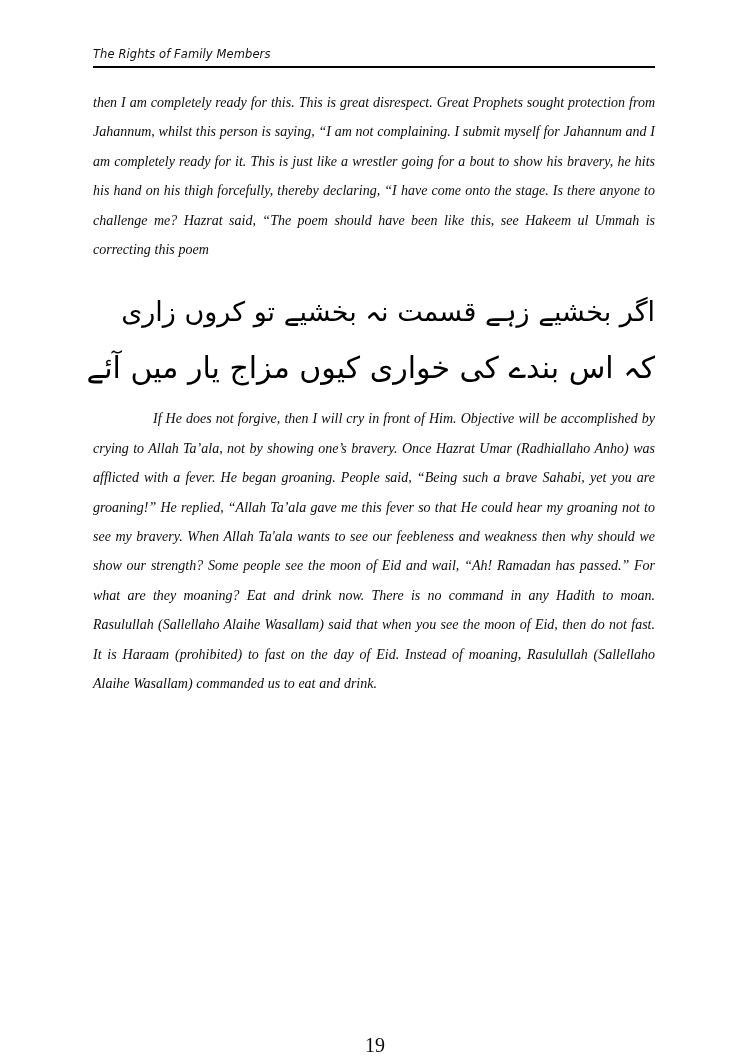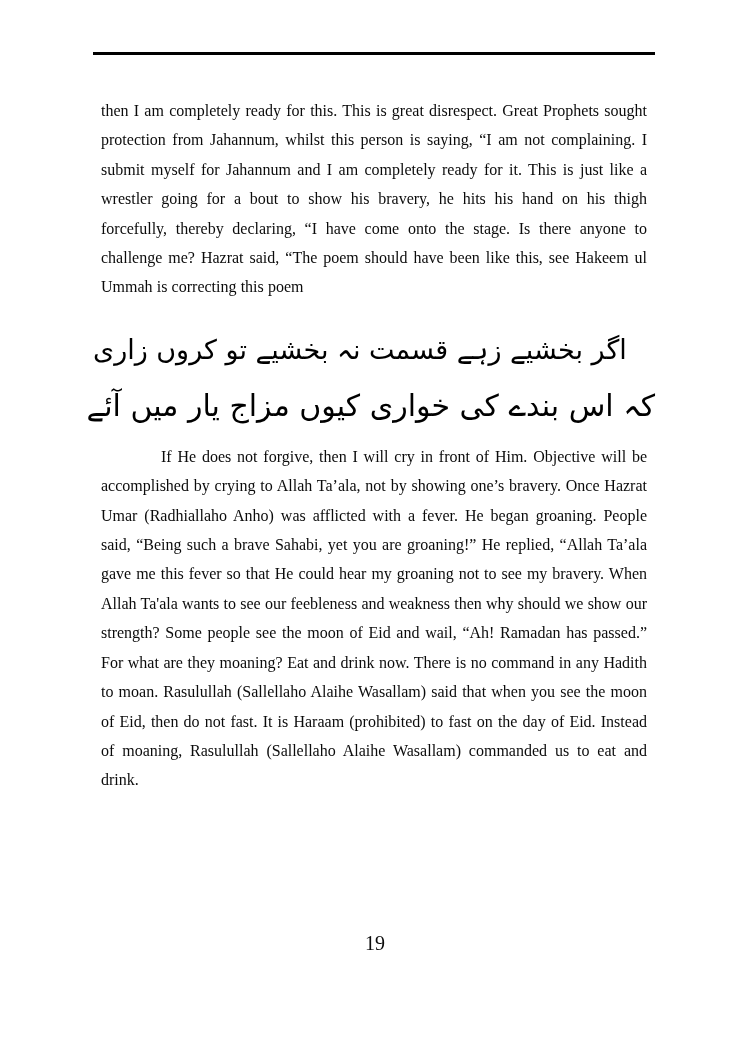--- a/index.html
+++ b/index.html
@@ -47,46 +47,47 @@
 
   
   .content {
     position: absolute;
     left: 93px;
     top: 88px;
     width: 562px;
   }
 
   p.body-para {
-    margin: 8px;
-    font-size: 16px;
+    margin: 0;
+    font-size: 14px;
     line-height: 29.4px;
     text-align: justify;
     text-justify: inter-word;
     word-spacing: 0.2px;
     hyphens: none;
     color: #0b0b0b;
+    font-style: italic;
   }
 
   p.body-para.last-line-left {
     text-align-last: left;
   }
 
   p.body-para.indent {
     text-indent: 60px;
   }
 
   
   .couplet {
     margin-top: 20px;
     margin-bottom: 8px;
   }
 
   .couplet-line {
-    text-align: left;
+    text-align: right;
     direction: rtl;
     unicode-bidi: isolate;
     font-family: "DejaVu Sans", "Liberation Sans", sans-serif;
     font-size: 27px;
     line-height: 56px;
     color: #000000;
     white-space: nowrap;
   }
 
   .couplet-line.line-2 {
@@ -104,33 +105,34 @@
     line-height: 26px;
     color: #080808;
     padding: 0 8px;
   }
 
   
   .page-number {
     position: absolute;
     left: 0;
     right: 0;
-    top: 931px;
+    top: 1033px;
     text-align: center;
     font-size: 20px;
     line-height: 24px;
     color: #0b0b0b;
   }
 </style>
 </head>
 <body>
 
 <div class="page">
 
   <div class="header-zone">
+    <div class="header-title">The Rights of Family Members</div>
     <div class="header-rule"></div>
   </div>
 
   <div class="content">
 
     <p class="body-para last-line-left">then I am completely ready for this. This is great disrespect. Great Prophets sought protection from Jahannum, whilst this person is saying, “I am not complaining. I submit myself for Jahannum and I am completely ready for it. This is just like a wrestler going for a bout to show his bravery, he hits his hand on his thigh forcefully, thereby declaring, “I have come onto the stage. Is there anyone to challenge me? Hazrat said, “The poem should have been like this, see Hakeem ul Ummah is correcting this poem</p>
 
     <div class="couplet">
       <div class="couplet-line line-1">اگر بخشیے زہے قسمت نہ بخشیے تو کروں زاری</div>
       <div class="couplet-line line-2">کہ اس بندے کی خواری کیوں مزاج یار میں آئے</div>

